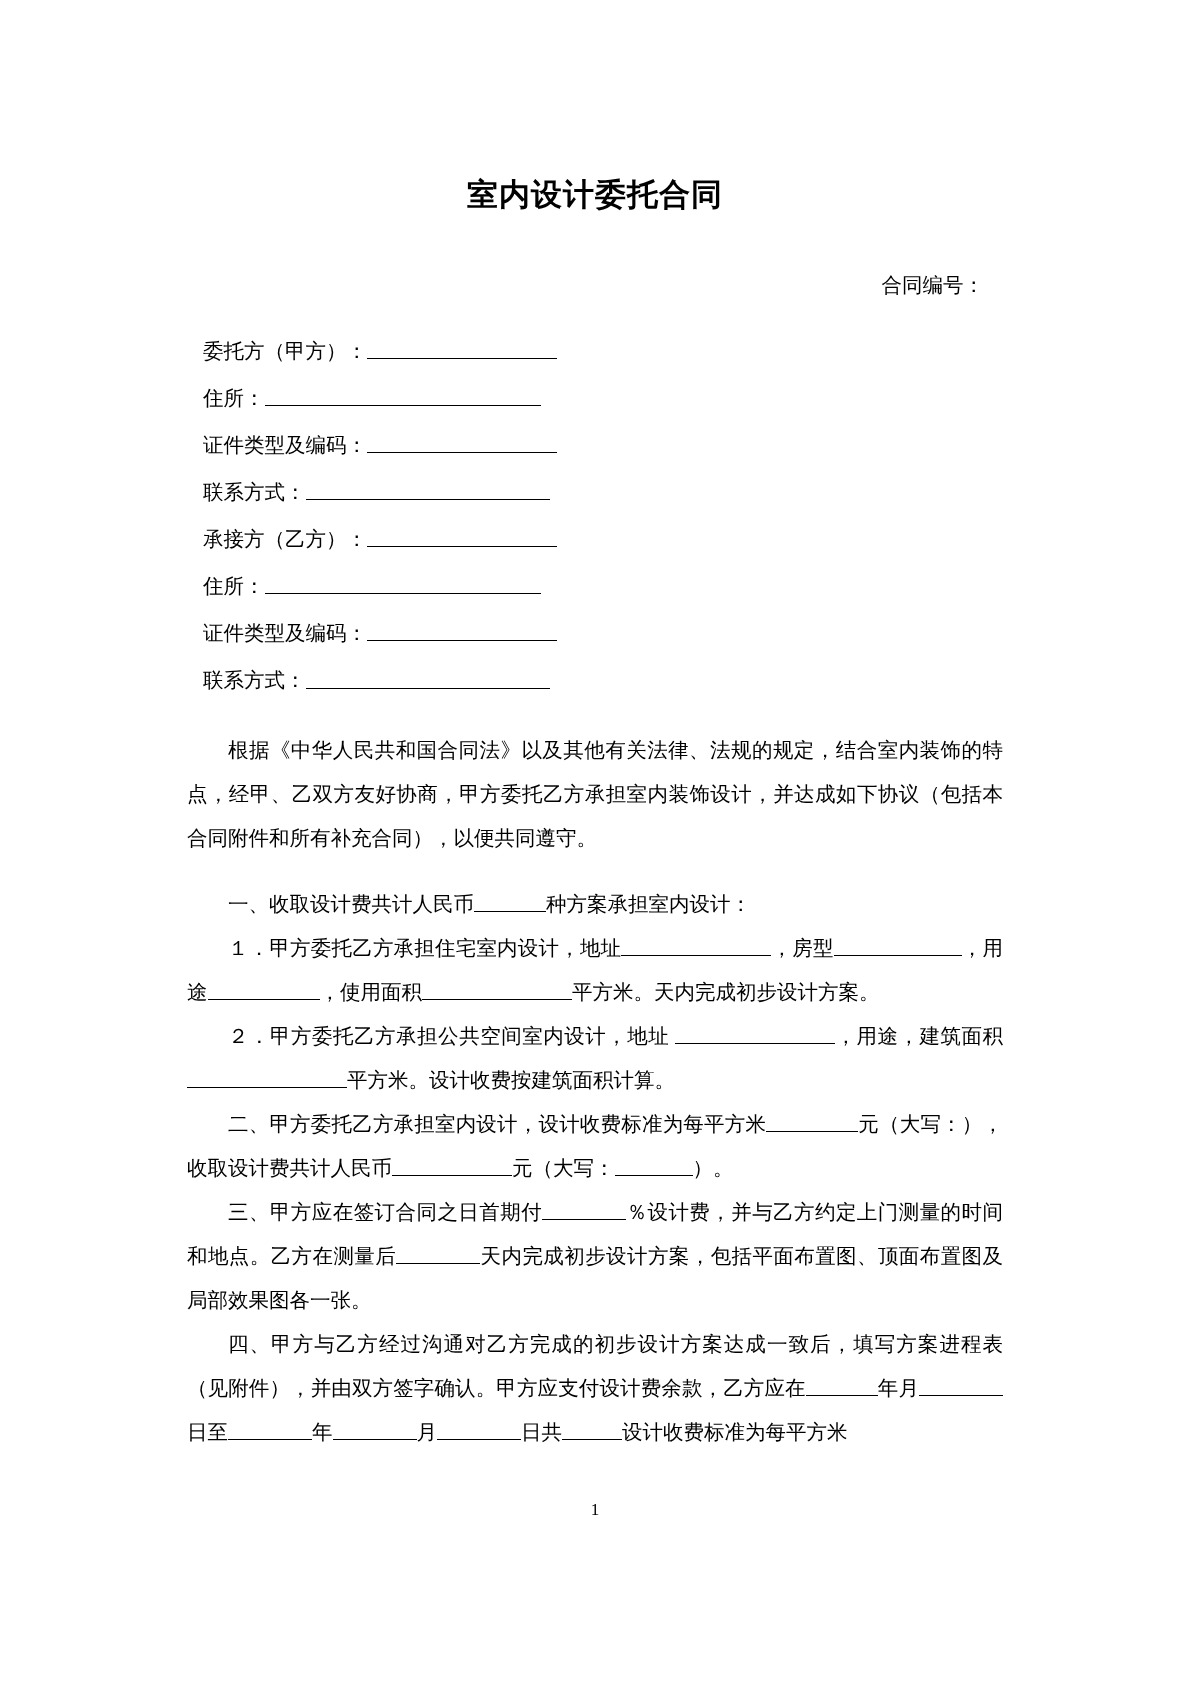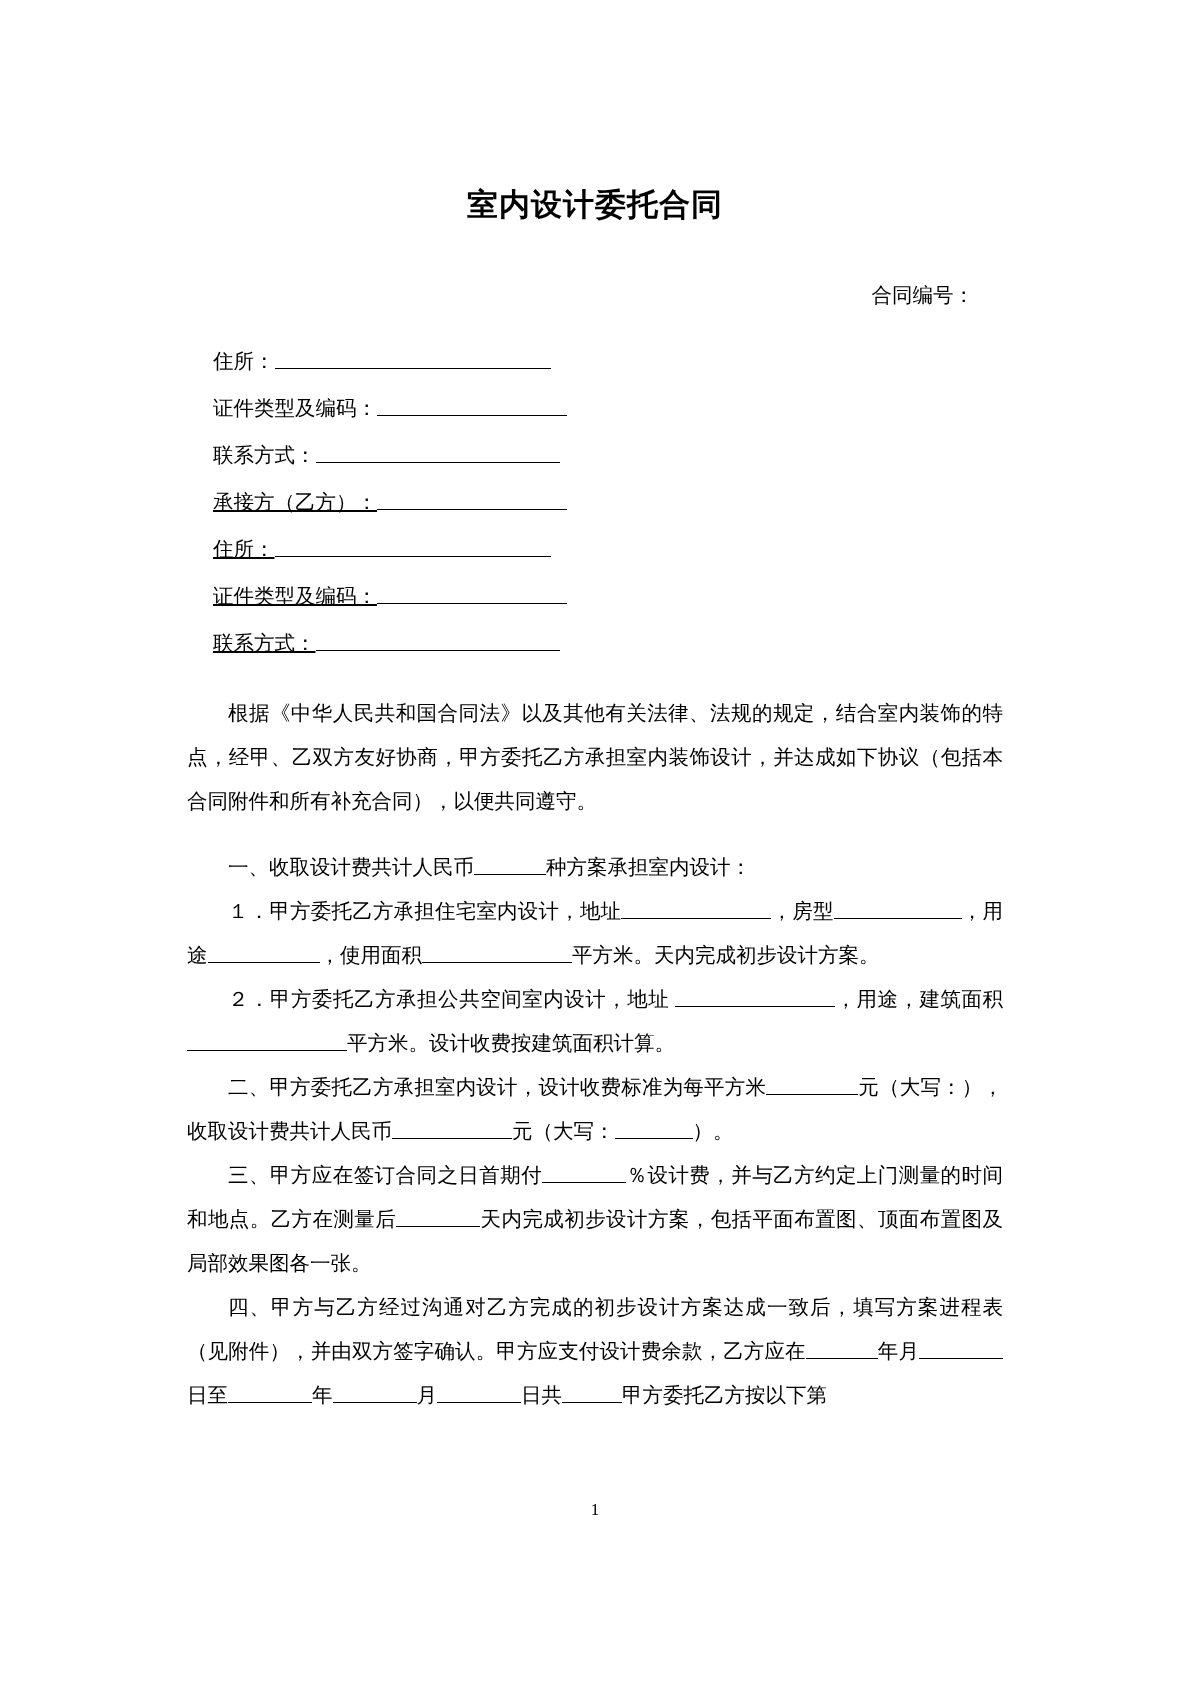--- a/index.html
+++ b/index.html
@@ -11,21 +11,21 @@
     font-family: "Liberation Serif", "DejaVu Serif", serif;
     color: #000000;
     position: relative;
     overflow: hidden;
   }
 
   .page {
     position: relative;
     width: 1190px;
     height: 1683px;
-    padding: 10px;
+    padding: 0;
   }
 
   
   .doc-title {
     text-align: center;
     font-size: 31px;
     font-weight: bold;
     letter-spacing: 1px;
     margin: 0;
     padding-top: 176px;
@@ -41,21 +41,21 @@
     font-size: 20.5px;
     line-height: 1.4;
     margin-left: 48px;
   }
 
   
   .party-block {
     margin-left: 203px;
     margin-top: 38px;
   }
-  .party-block.second { margin-top: 20px; text-decoration: underline; }
+  .party-block.second { margin-top: 20px; }
 
   .field-row {
     font-size: 20.5px;
     line-height: 1.0;
     margin-bottom: 24px;
     white-space: nowrap;
     display: block;
   }
   .field-label { display: inline; }
   .blank {
@@ -129,20 +129,23 @@
 <div class="page">
 
   <h1 class="doc-title">室内设计委托合同</h1>
 
   <div class="contract-no-row">
     <span>合同编号：</span>
   </div>
 
   <div class="party-block">
     <div class="field-row">
+      <span class="field-label">委托方（甲方）：</span><span class="blank w-a"></span>
+    </div>
+    <div class="field-row">
       <span class="field-label">住所：</span><span class="blank w-b"></span>
     </div>
     <div class="field-row">
       <span class="field-label">证件类型及编码：</span><span class="blank w-c"></span>
     </div>
     <div class="field-row">
       <span class="field-label">联系方式：</span><span class="blank w-d"></span>
     </div>
   </div>
 
@@ -170,19 +173,19 @@
     <p class="clause"><span>一、收取设计费共计人民币</span><span class="ul u72"></span><span>种方案承担室内设计：</span></p>
 
     <p class="clause"><span>１．甲方委托乙方承担住宅室内设计，地址</span><span class="ul u150"></span><span>，房型</span><span class="ul u128"></span><span>，用途</span><span class="ul u112"></span><span>，使用面积</span><span class="ul u150"></span><span>平方米。天内完成初步设计方案。</span></p>
 
     <p class="clause"><span>２．甲方委托乙方承担公共空间室内设计，地址 </span><span class="ul u160"></span><span>，用途，建筑面积</span><span class="ul u160"></span><span>平方米。设计收费按建筑面积计算。</span></p>
 
     <p class="clause"><span>二、甲方委托乙方承担室内设计，设计收费标准为每平方米</span><span class="ul u92"></span><span>元（大写：），收取设计费共计人民币</span><span class="ul u120"></span><span>元（大写：</span><span class="ul u78"></span><span>）。</span></p>
 
     <p class="clause"><span>三、甲方应在签订合同之日首期付</span><span class="ul u84"></span><span>％设计费，并与乙方约定上门测量的时间和地点。乙方在测量后</span><span class="ul u84"></span><span>天内完成初步设计方案，包括平面布置图、顶面布置图及局部效果图各一张。</span></p>
 
-    <p class="clause"><span>四、甲方与乙方经过沟通对乙方完成的初步设计方案达成一致后，填写方案进程表（见附件），并由双方签字确认。甲方应支付设计费余款，乙方应在</span><span class="ul u72"></span><span>年月</span><span class="ul u84"></span><span>日至</span><span class="ul u84"></span><span>年</span><span class="ul u84"></span><span>月</span><span class="ul u84"></span><span>日共</span><span class="ul u60"></span><span>甲方委托乙方按以下第</span></p>
+    <p class="clause"><span>四、甲方与乙方经过沟通对乙方完成的初步设计方案达成一致后，填写方案进程表（见附件），并由双方签字确认。甲方应支付设计费余款，乙方应在</span><span class="ul u72"></span><span>年月</span><span class="ul u84"></span><span>日至</span><span class="ul u84"></span><span>年</span><span class="ul u84"></span><span>月</span><span class="ul u84"></span><span>日共</span><span class="ul u60"></span><span>设计收费标准为每平方米</span></p>
 
   </div>
 
   <div class="page-number">1</div>
 
 </div>
 
 </body></html>

